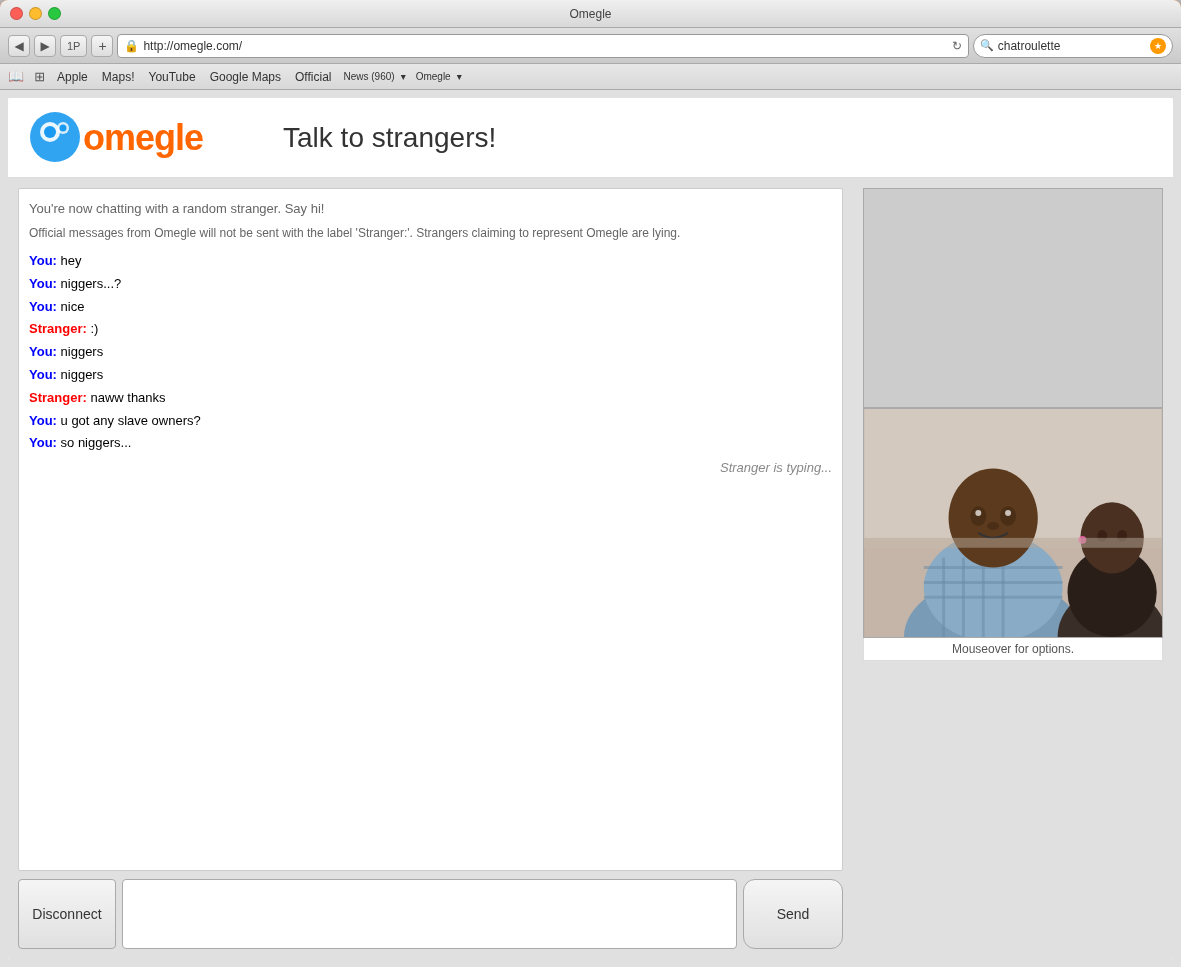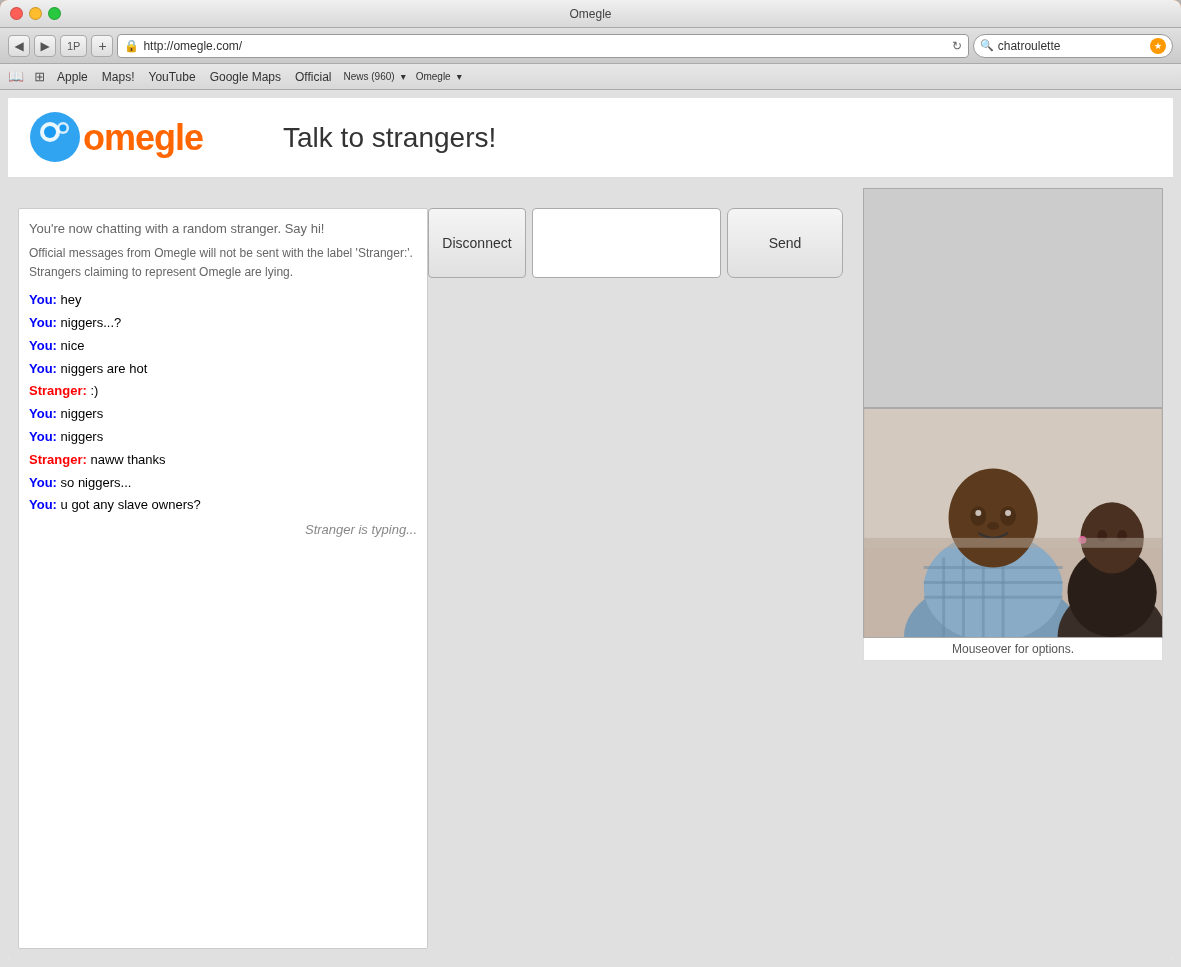--- a/index.html
+++ b/index.html
@@ -263,22 +263,22 @@
       display: flex;
       height: calc(100% - 80px);
       background: #e0e0e0;
     }
 
     
     .chat-section {
       flex: 1;
       padding: 10px;
       display: flex;
-      flex-direction: row;
-      margin-top: 20px;
+      flex-direction: column;
+      gap: 8px;
     }
 
     .chat-box {
       flex: 1;
       background: white;
       border: 1px solid #ccc;
       border-radius: 2px;
       padding: 10px;
       overflow-y: auto;
       font-size: 13px;
@@ -342,24 +342,24 @@
       flex: 1;
       border: 1px solid #aaa;
       border-radius: 4px;
       padding: 6px;
       font-size: 13px;
       resize: none;
       background: white;
     }
 
     .send-btn {
-      width: 116px;
+      width: 100px;
       background: linear-gradient(to bottom, #f5f5f5, #e0e0e0);
       border: 1px solid #aaa;
-      border-radius: 7px;
+      border-radius: 12px;
       font-size: 14px;
       color: #333;
       cursor: pointer;
       display: flex;
       align-items: center;
       justify-content: center;
     }
 
     
     .video-section {
@@ -494,46 +494,42 @@
             </div>
             <div class="chat-line">
               <span class="you-label">You:</span>
               <span> niggers...?</span>
             </div>
             <div class="chat-line">
               <span class="you-label">You:</span>
               <span> nice</span>
             </div>
             <div class="chat-line">
-              <span class="you-label">You:</span>
-              <span> niggers are hot</span>
-            </div>
-            <div class="chat-line">
               <span class="stranger-label">Stranger:</span>
               <span> :)</span>
             </div>
             <div class="chat-line">
               <span class="you-label">You:</span>
               <span> niggers</span>
             </div>
             <div class="chat-line">
               <span class="you-label">You:</span>
               <span> niggers</span>
             </div>
             <div class="chat-line">
               <span class="stranger-label">Stranger:</span>
               <span> naww thanks</span>
             </div>
             <div class="chat-line">
               <span class="you-label">You:</span>
+              <span> u got any slave owners?</span>
+            </div>
+            <div class="chat-line">
+              <span class="you-label">You:</span>
               <span> so niggers...</span>
-            </div>
-            <div class="chat-line">
-              <span class="you-label">You:</span>
-              <span> u got any slave owners?</span>
             </div>
             <div class="typing-msg">Stranger is typing...</div>
           </div>
 
           <div class="chat-input-area">
             <button class="disconnect-btn">Disconnect</button>
             <textarea class="message-input" style=""></textarea>
             <button class="send-btn">Send</button>
           </div>
         </div>

